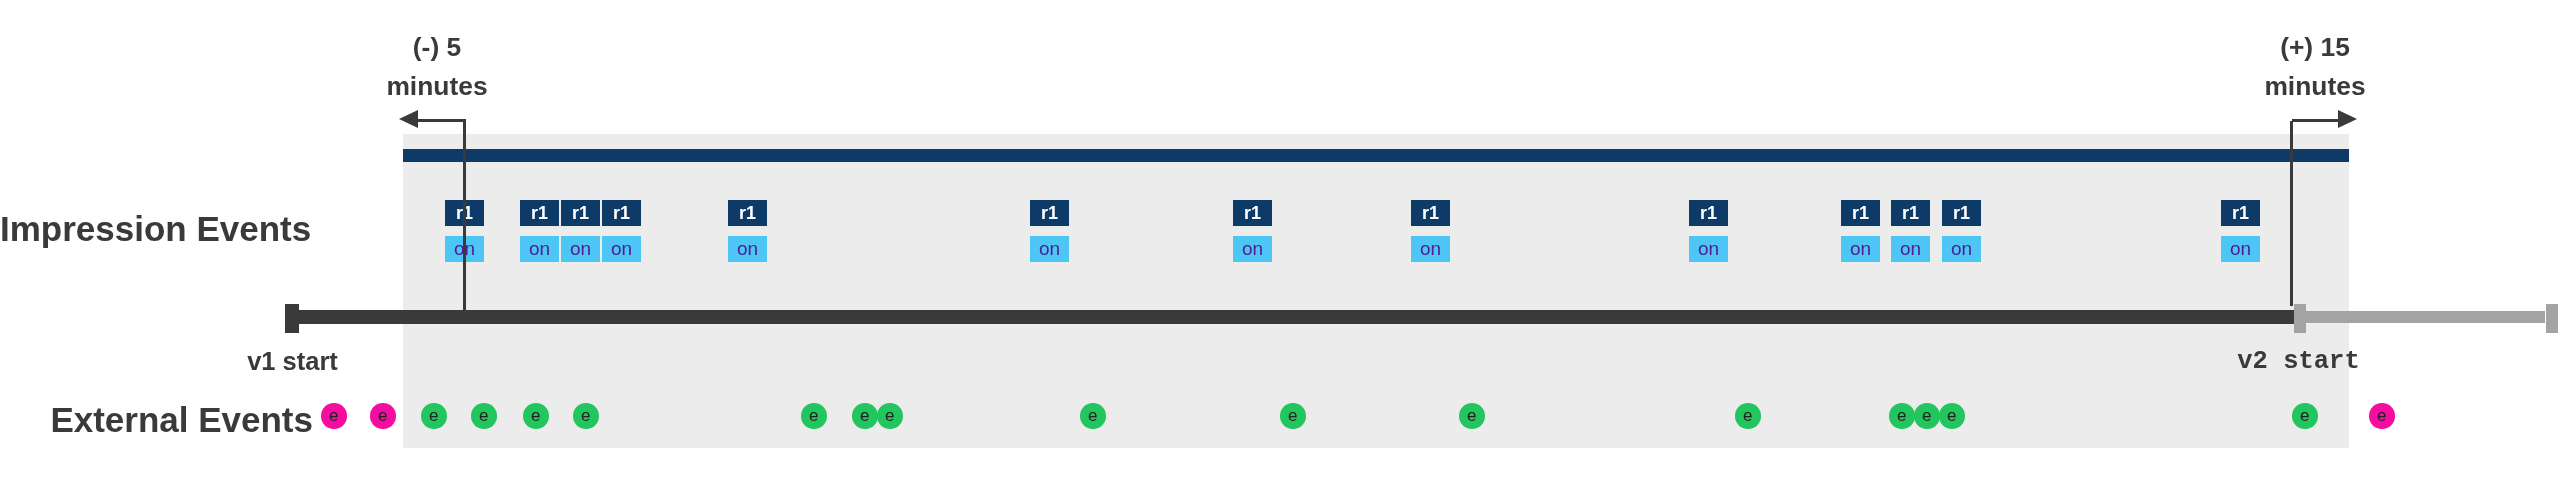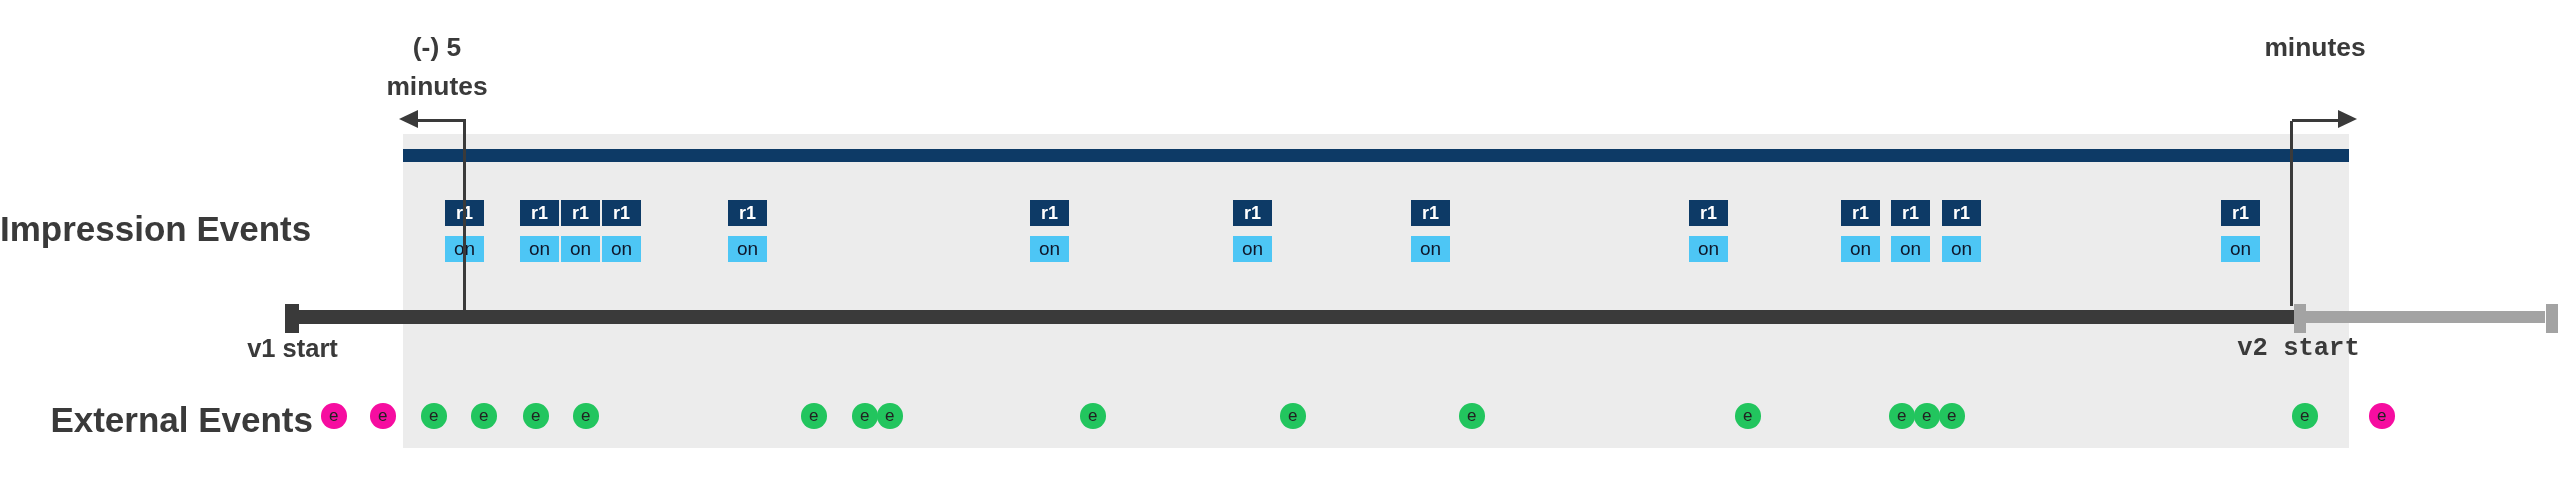--- a/index.html
+++ b/index.html
@@ -26,21 +26,21 @@
   #external-label   { top: 400px; padding-left: 44px; }
 
   
   #timeline-dark { left: 285px;  top: 310px; width: 2009px; height: 14px; background: var(--dark, #363636); z-index: 4; }
   #v1-cap        { left: 285px;  top: 304px; width: 14px;   height: 29px; background: var(--dark, #363636); z-index: 4; }
   #v2-cap        { left: 2294px; top: 304px; width: 12.3px;   height: 29px; background: var(--gray, #a3a3a3); z-index: 4; }
   #timeline-gray { left: 2306px; top: 311px; width: 239px;  height: 12.3px; background: var(--gray, #a3a3a3); z-index: 4; }
   #end-cap       { left: 2546px; top: 304px; width: 12.3px;   height: 29px; background: var(--gray, #a3a3a3); z-index: 4; }
 
   .start-label {
-    width: 189px; text-align: center; top: 334px;
+    width: 189px; text-align: center; top: 347px;
     color: var(--text, #3a3a3a); font-size: 25.5px; font-weight: 700;
     z-index: 5; white-space: nowrap;
   }
   #v1-start-label { left: 198px; }
   #v2-start-label { left: 2204px; font-family: Liberation Mono, monospace; }
 
   
   .window-label {
     width: 226px; top: 28px; text-align: center;
     color: var(--text, #3a3a3a); font-size: 26.4px; font-weight: 700;
@@ -68,21 +68,21 @@
   
   .imp-col { position: absolute; top: 200px; width: 39px; z-index: 3; }
   .r1-badge {
     width: 39px; height: 26.4px; background: var(--navy, #0d3a66);
     color: #ffffff; font-size: 18px; font-weight: 600;
     display: flex; align-items: center; justify-content: center;
   }
   .on-badge {
     margin-top: 9.4px;
     width: 39px; height: 26.4px; background: var(--lightblue, #4dc6f5);
-    color: #0f172a; font-size: 19px; font-weight: 400;
+    color: #4c1d95; font-size: 19px; font-weight: 400;
     display: flex; align-items: center; justify-content: center;
   }
 
   
   .dot {
     position: absolute; top: 403px; width: 25.5px; height: 25.5px;
     border-radius: 50%; z-index: 3;
     color: #222222; font-size: 17px;
     display: flex; align-items: center; justify-content: center;
   }
@@ -97,20 +97,21 @@
 
   <div class="abs window-label" id="pre-window-label">
     <div>(-) 5</div>
     <div>minutes</div>
   </div>
   <div class="abs ann-line" id="pre-vline"></div>
   <div class="abs ann-line" id="pre-hline"></div>
   <div class="abs" id="pre-arrowhead"></div>
 
   <div class="abs window-label" id="post-window-label">
+    <div>(+) 15</div>
     <div>minutes</div>
   </div>
   <div class="abs ann-line" id="post-vline"></div>
   <div class="abs ann-line" id="post-hline"></div>
   <div class="abs" id="post-arrowhead"></div>
 
   <div class="abs row-label" id="impression-label">Impression Events</div>
   <div class="abs row-label" id="external-label">External Events</div>
 
   <div id="impression-track">

